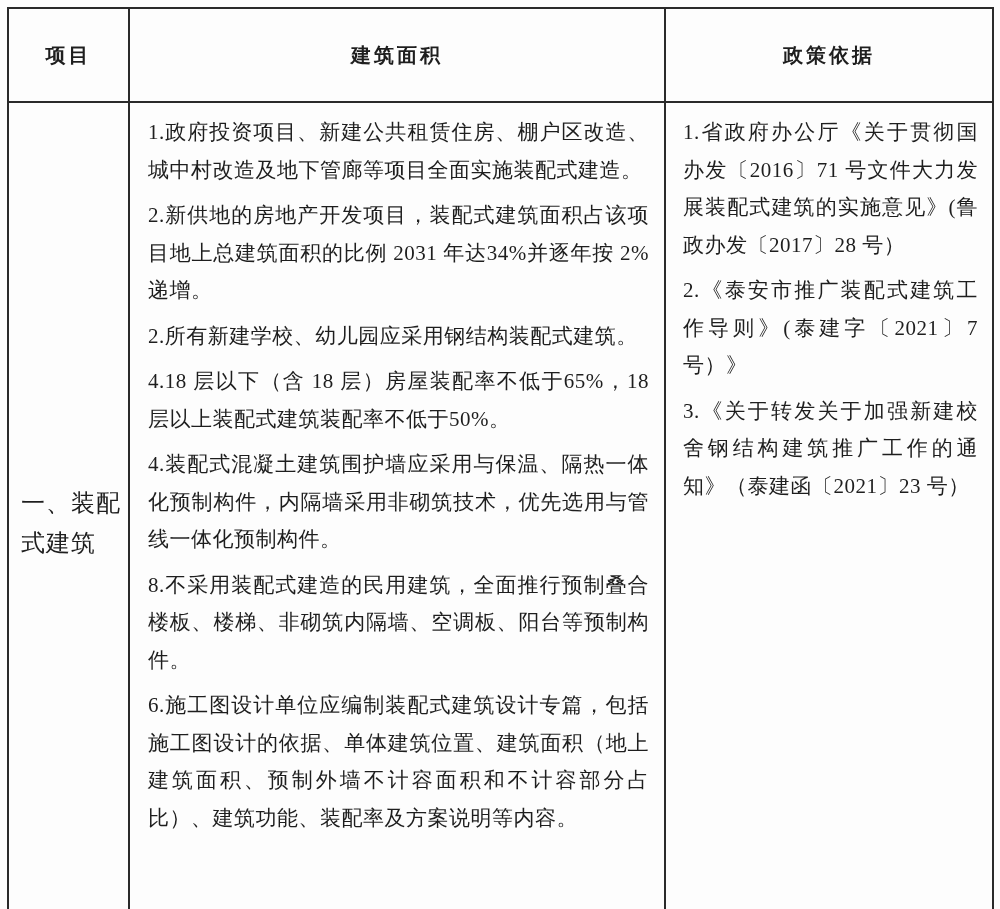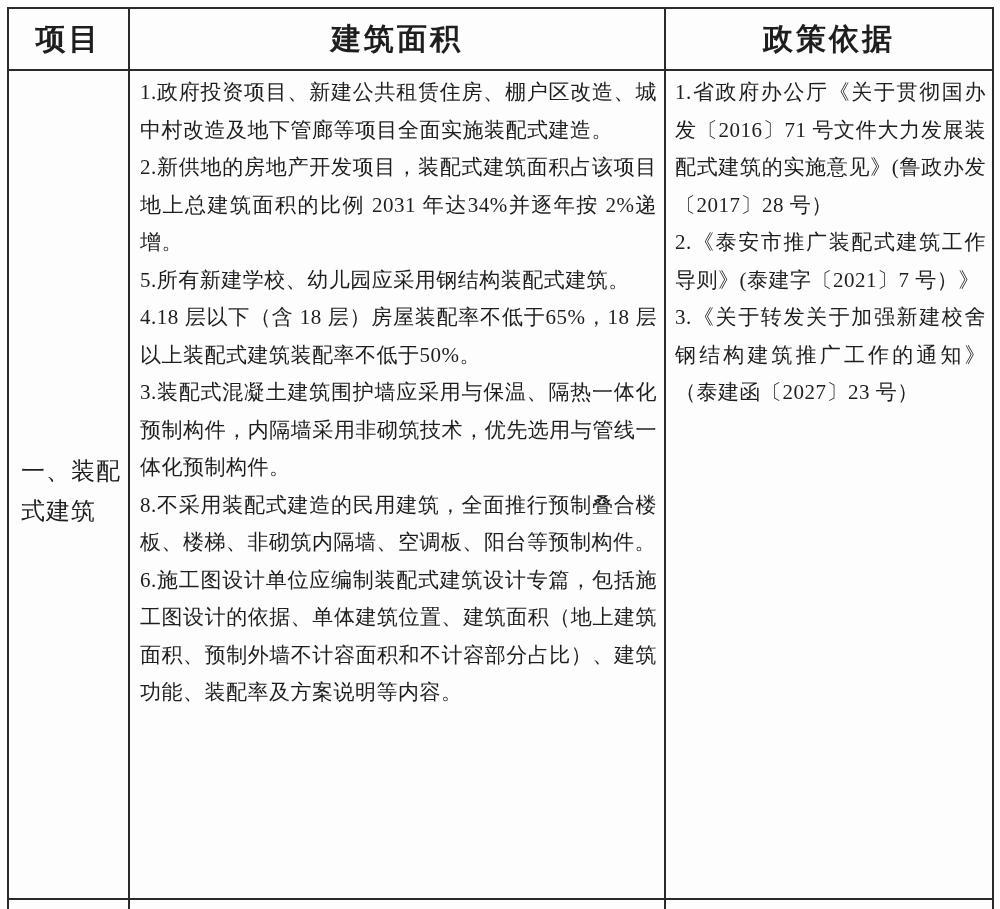--- a/index.html
+++ b/index.html
@@ -25,26 +25,26 @@
     table-layout: fixed;
   }
   .policy-table td, .policy-table th {
     border: 2px solid #2a2a2a;
     vertical-align: top;
     overflow: hidden;
   }
   
   .policy-table th {
     height: 60px;
-    font-size: 30px;
+    font-size: 20px;
     font-weight: bold;
     text-align: center;
     vertical-align: middle;
     letter-spacing: 3px;
-    padding: 0;
+    padding: 16px;
   }
   
   td.cat-cell {
     vertical-align: middle;
     font-weight: normal;
     font-size: 24px;
     line-height: 40px;
     padding: 12px 4px 0 12px;
     letter-spacing: 1px;
   }
@@ -55,21 +55,21 @@
     line-height: 37.5px;
     padding: 3px 7px 0 10px;
   }
   
   td.basis-cell {
     font-size: 21px;
     line-height: 37.5px;
     padding: 3px 6px 8px 9px;
   }
   .para {
-    margin: 0;
+    margin: 8px;
     text-align: justify;
     text-justify: inter-ideograph;
     letter-spacing: 0.5px;
   }
   
   tr.stub-row td {
     height: 28px;
   }
 </style>
 </head>
@@ -91,32 +91,32 @@
     </thead>
     <tbody>
       <tr>
         <td class="cat-cell">
           <div>一、装配式建筑</div>
         </td>
         <td class="req-cell">
           <div>
               <p class="para">1.政府投资项目、新建公共租赁住房、棚户区改造、城中村改造及地下管廊等项目全面实施装配式建造。</p>
               <p class="para">2.新供地的房地产开发项目，装配式建筑面积占该项目地上总建筑面积的比例 2031 年达34%并逐年按 2%递增。</p>
-              <p class="para">5.所有新建学校、幼儿园应采用钢结构装配式建筑。</p>
+              <p class="para">2.所有新建学校、幼儿园应采用钢结构装配式建筑。</p>
               <p class="para">4.18 层以下（含 18 层）房屋装配率不低于65%，18 层以上装配式建筑装配率不低于50%。</p>
-              <p class="para">3.装配式混凝土建筑围护墙应采用与保温、隔热一体化预制构件，内隔墙采用非砌筑技术，优先选用与管线一体化预制构件。</p>
+              <p class="para">4.装配式混凝土建筑围护墙应采用与保温、隔热一体化预制构件，内隔墙采用非砌筑技术，优先选用与管线一体化预制构件。</p>
               <p class="para">8.不采用装配式建造的民用建筑，全面推行预制叠合楼板、楼梯、非砌筑内隔墙、空调板、阳台等预制构件。</p>
               <p class="para">6.施工图设计单位应编制装配式建筑设计专篇，包括施工图设计的依据、单体建筑位置、建筑面积（地上建筑面积、预制外墙不计容面积和不计容部分占比）、建筑功能、装配率及方案说明等内容。</p>
             </div>
         </td>
         <td class="basis-cell">
           <div>
               <p class="para">1.省政府办公厅《关于贯彻国办发〔2016〕71 号文件大力发展装配式建筑的实施意见》(鲁政办发〔2017〕28 号）</p>
               <p class="para">2.《泰安市推广装配式建筑工作导则》(泰建字〔2021〕7 号）》</p>
-              <p class="para">3.《关于转发关于加强新建校舍钢结构建筑推广工作的通知》（泰建函〔2027〕23 号）</p>
+              <p class="para">3.《关于转发关于加强新建校舍钢结构建筑推广工作的通知》（泰建函〔2021〕23 号）</p>
             </div>
         </td>
       </tr>
       <tr class="stub-row">
         <td></td>
         <td></td>
         <td></td>
       </tr>
     </tbody>
   </table>

